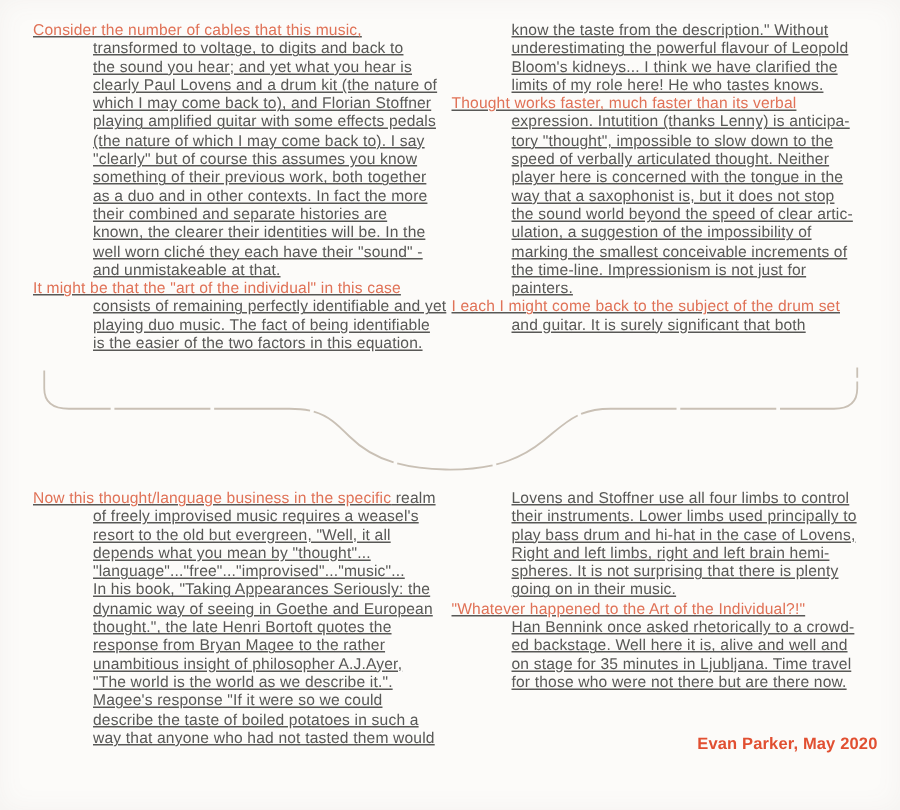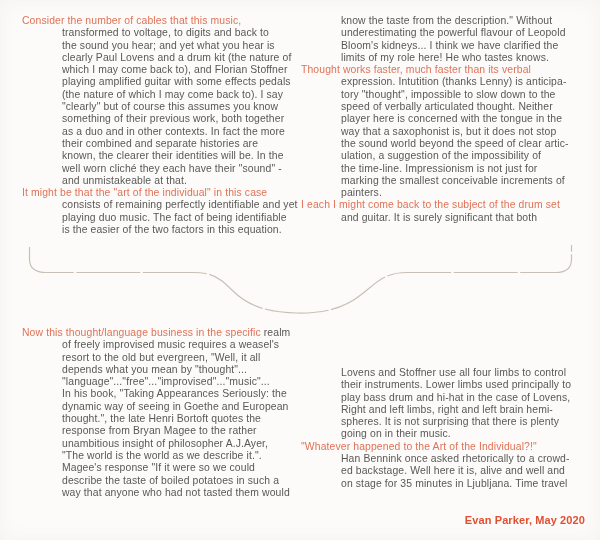--- a/index.html
+++ b/index.html
@@ -18,38 +18,38 @@
   .diecut{
     position:absolute;left:0;top:0;width:600px;height:540px;
     pointer-events:none;
   }
   .col{
     position:absolute;
     font-size:10.4px;
     letter-spacing:0.12px;
     color:var(--body,#585856);
     white-space:nowrap;
+    text-decoration:underline;
   }
   .line{height:12.3px;line-height:12.3px;}
   .line.indent{padding-left:40px;}
   .accent{color:var(--accent,#e07257);}
   .body{color:var(--body,#585856);}
   #col-top-left{left:22px;top:15px;width:280px;}
   #col-top-right{left:301px;top:15px;width:288px;}
   #col-bottom-left{left:22px;top:327px;width:280px;}
-  #col-bottom-right{left:301px;top:327px;width:288px;margin-top:40px;}
+  #col-bottom-right{left:301px;top:327px;width:288px;}
   .signature{
     position:absolute;
     right:15px;top:490px;
     font-size:11px;
     font-weight:bold;
     letter-spacing:0.1px;
     color:var(--sig,#e14f31);
     text-align:right;
-    margin-top:24px;
   }
 </style>
 </head>
 <body>
 
 <div class="page">
 
   <svg class="diecut" viewBox="0 0 600 540" xmlns="http://www.w3.org/2000/svg">
     <path d="M 29.5 247 L 29.5 259 Q 29.5 272.5 46 272.5 L 193 272.5
              C 214 272.5 221 279 233 291
@@ -86,22 +86,22 @@
       <div class="line indent"><span class="body">Bloom's kidneys... I think we have clarified the</span></div>
       <div class="line indent"><span class="body">limits of my role here! He who tastes knows.</span></div>
       <div class="line"><span class="accent">Thought works faster, much faster than its verbal</span></div>
       <div class="line indent"><span class="body">expression.  Intutition (thanks Lenny) is anticipa-</span></div>
       <div class="line indent"><span class="body">tory "thought", impossible to slow down to the</span></div>
       <div class="line indent"><span class="body">speed of verbally articulated thought. Neither</span></div>
       <div class="line indent"><span class="body">player here is concerned with the tongue in the</span></div>
       <div class="line indent"><span class="body">way that a saxophonist is, but it does not stop</span></div>
       <div class="line indent"><span class="body">the sound world beyond the speed of clear artic-</span></div>
       <div class="line indent"><span class="body">ulation, a suggestion of the impossibility of</span></div>
+      <div class="line indent"><span class="body">marking the smallest conceivable increments of</span></div>
       <div class="line indent"><span class="body">the time-line. Impressionism is not just for</span></div>
-      <div class="line indent"><span class="body">marking the smallest conceivable increments of</span></div>
       <div class="line indent"><span class="body">painters.</span></div>
       <div class="line"><span class="accent">I each I might come back to the subject of the drum set</span></div>
       <div class="line indent"><span class="body">and guitar. It is surely significant that both</span></div>
     </div>
 
   <div class="col" id="col-bottom-left">
       <div class="line"><span class="accent">Now this thought/language business in the specific</span><span class="body"> realm</span></div>
       <div class="line indent"><span class="body">of freely improvised music requires a weasel's</span></div>
       <div class="line indent"><span class="body">resort to the old but evergreen, "Well, it all</span></div>
       <div class="line indent"><span class="body">depends what you mean by "thought"...</span></div>
@@ -121,17 +121,18 @@
       <div class="line indent"><span class="body">Lovens and Stoffner use all four limbs to control</span></div>
       <div class="line indent"><span class="body">their instruments. Lower limbs used principally to</span></div>
       <div class="line indent"><span class="body">play bass drum and hi-hat in the case of Lovens,</span></div>
       <div class="line indent"><span class="body">Right and left limbs, right and left brain hemi-</span></div>
       <div class="line indent"><span class="body">spheres.  It is not surprising that there is plenty</span></div>
       <div class="line indent"><span class="body">going on in their music.</span></div>
       <div class="line"><span class="accent">"Whatever happened to the Art of the Individual?!"</span></div>
       <div class="line indent"><span class="body">Han Bennink once asked rhetorically to a crowd-</span></div>
       <div class="line indent"><span class="body">ed backstage.  Well here it is, alive and well and</span></div>
       <div class="line indent"><span class="body">on stage for 35 minutes in Ljubljana. Time travel</span></div>
+      <div class="line indent"><span class="body">for those who were not there but are there now.</span></div>
     </div>
 
   <div class="signature">Evan Parker, May 2020</div>
 
 </div>
 
 </body></html>

